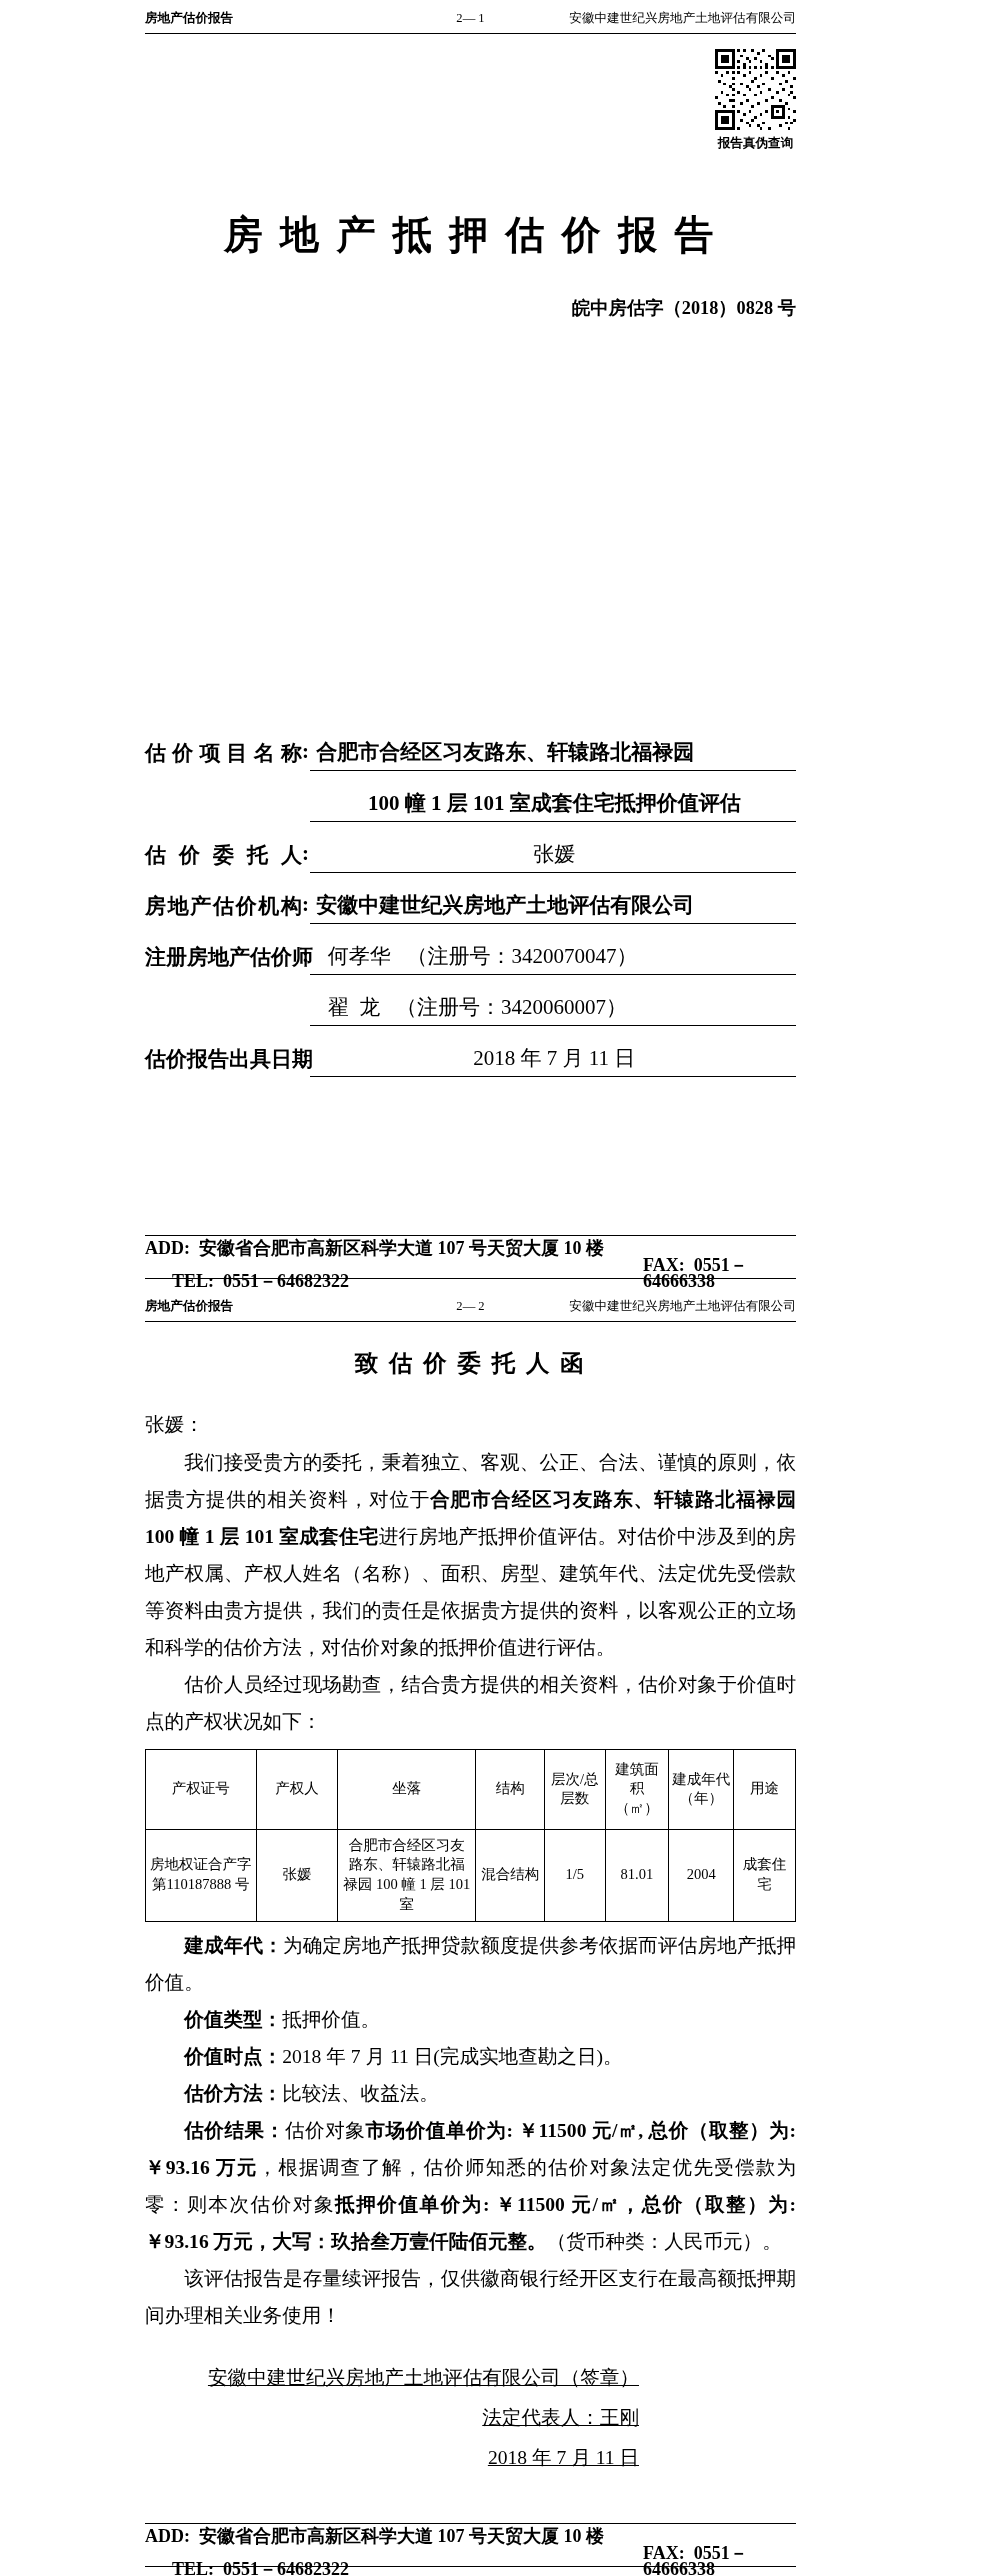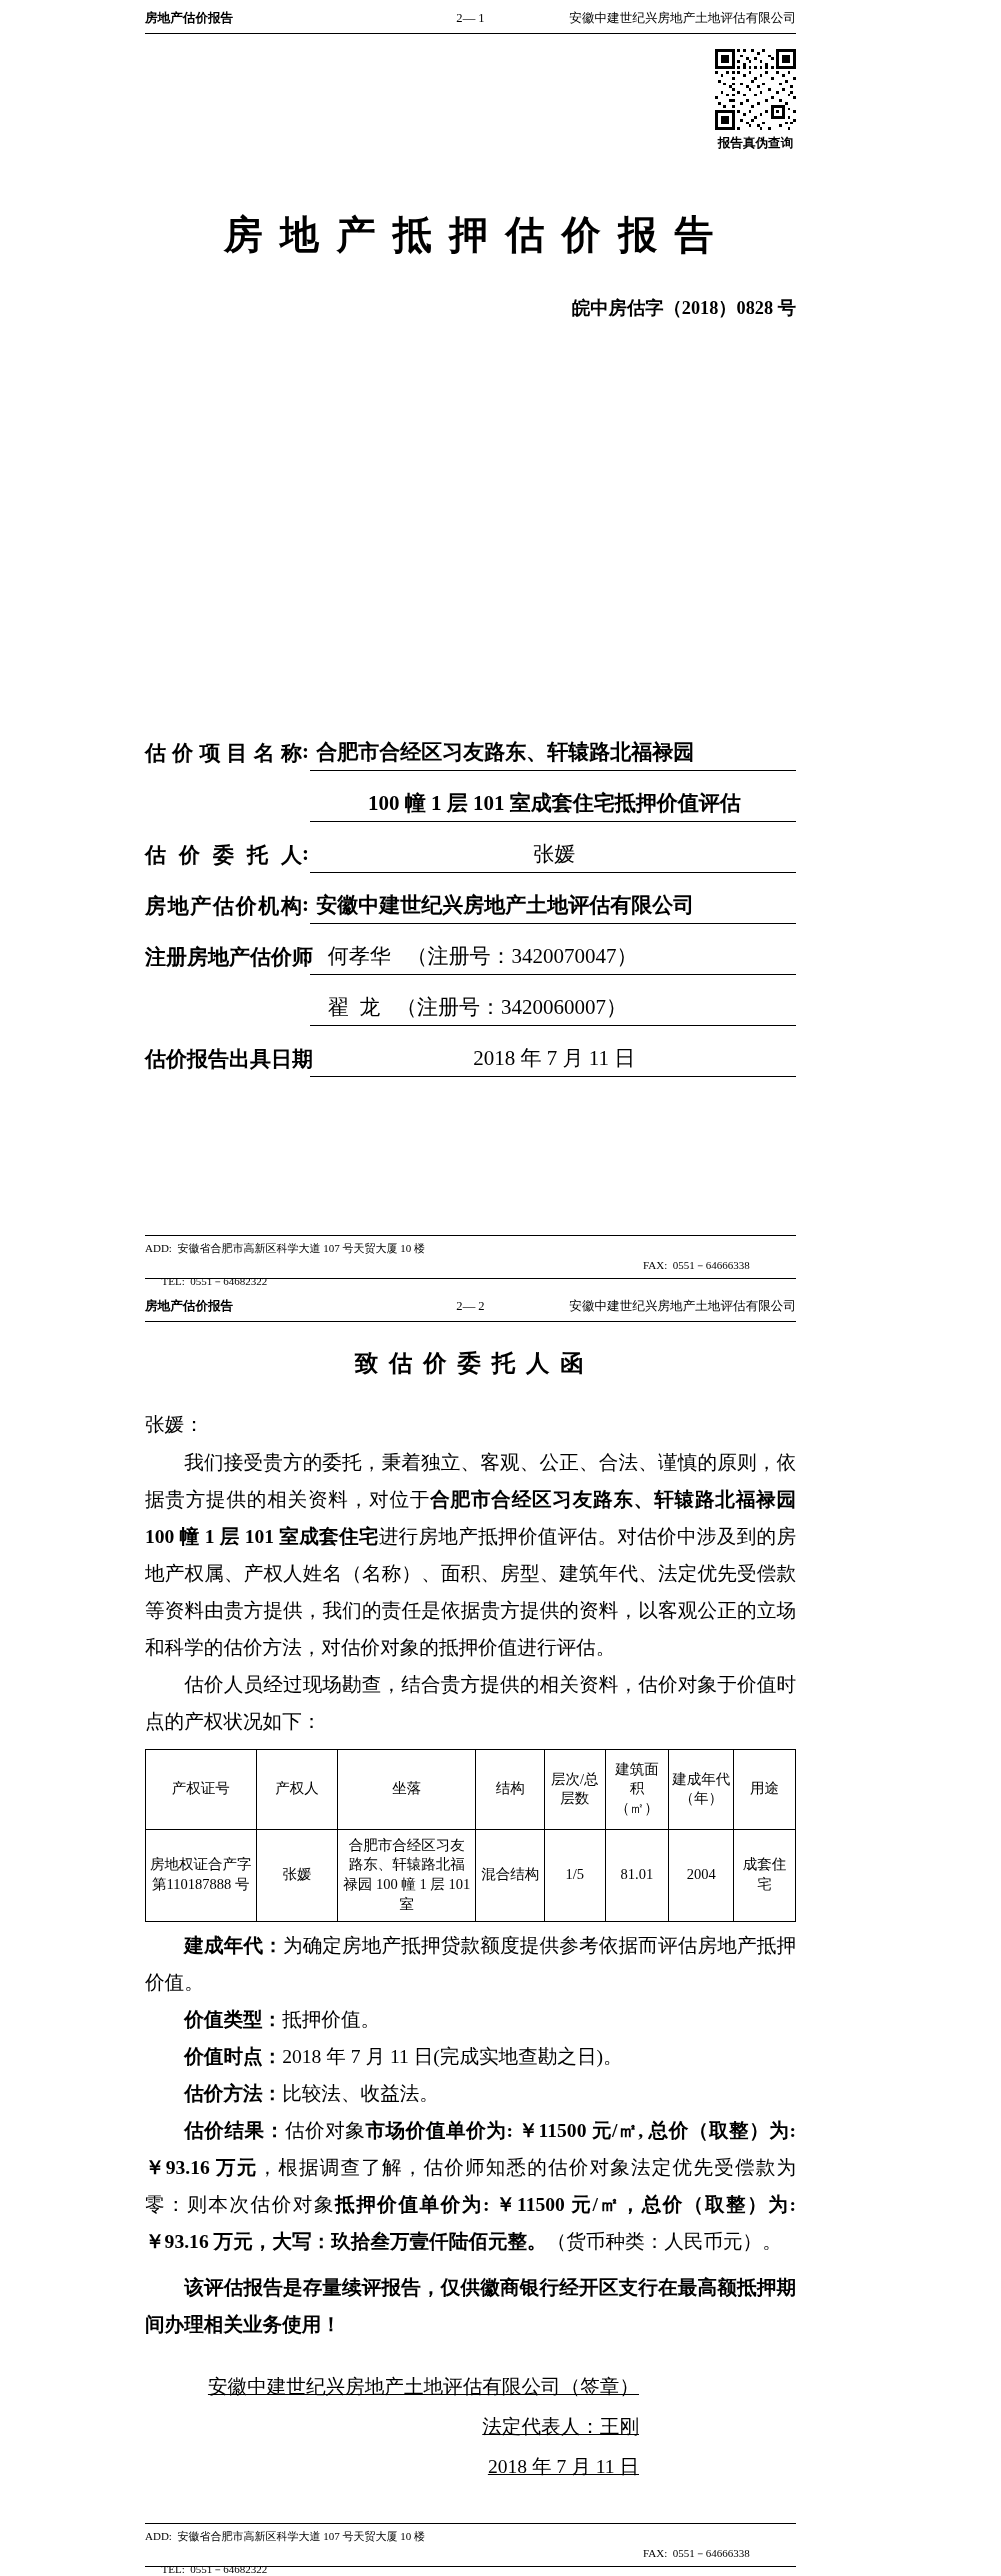--- a/index.html
+++ b/index.html
@@ -27,21 +27,21 @@
     top:0;
   }
   .hdr .h-right { position:absolute; right:0; top:0; }
   .hdr-rule {
     position:absolute; top:33px; left:145px; right:112px;
     border-top:1.9px solid #000;
   }
   
   .ftr {
     position:absolute; left:145px; right:112px; top:1235px;
-    font-size:11px; font-weight:normal; line-height:16.4px;
+    font-size:18px; font-weight:bold; line-height:16.4px;
   }
   .ftr-rule { border-top:1.9px solid #000; }
   .ftr-line { margin-top:4.4px; white-space:pre-wrap; }
   .ftr-row { position:relative; height:17.7px; margin-bottom:3.8px; white-space:pre-wrap; }
   .ftr-row .fax { position:absolute; left:498px; top:0; }
   
   .qr-wrap {
     position:absolute; top:49px; right:112px; width:81px;
     text-align:center;
   }
@@ -89,21 +89,21 @@
     width:100%; border-collapse:collapse; table-layout:fixed;
     font-size:14.5px; line-height:19.6px;
   }
   table.prop th, table.prop td {
     border:1.3px solid #000; text-align:center; vertical-align:middle;
     padding:6.3px 3.2px; font-weight:normal; word-break:break-all;
   }
   table.prop th { padding:10px 2.5px; }
   .def-p { text-align:justify; text-indent:2em; line-height:37px; }
   .special-p { margin-top:15px; }
-  .usage-p { margin-top:9px; font-weight:bold; }
+  .usage-p { margin-top:0; font-weight:normal; }
   .sig { margin-top:24px; text-align:right; margin-right:157px; line-height:40px;text-decoration:underline; }
   b { font-weight:bold; }
 </style>
 </head>
 <body>
 
 <div class="page">
 
   <div class="hdr">
     <span class="h-left">房地产估价报告</span>

